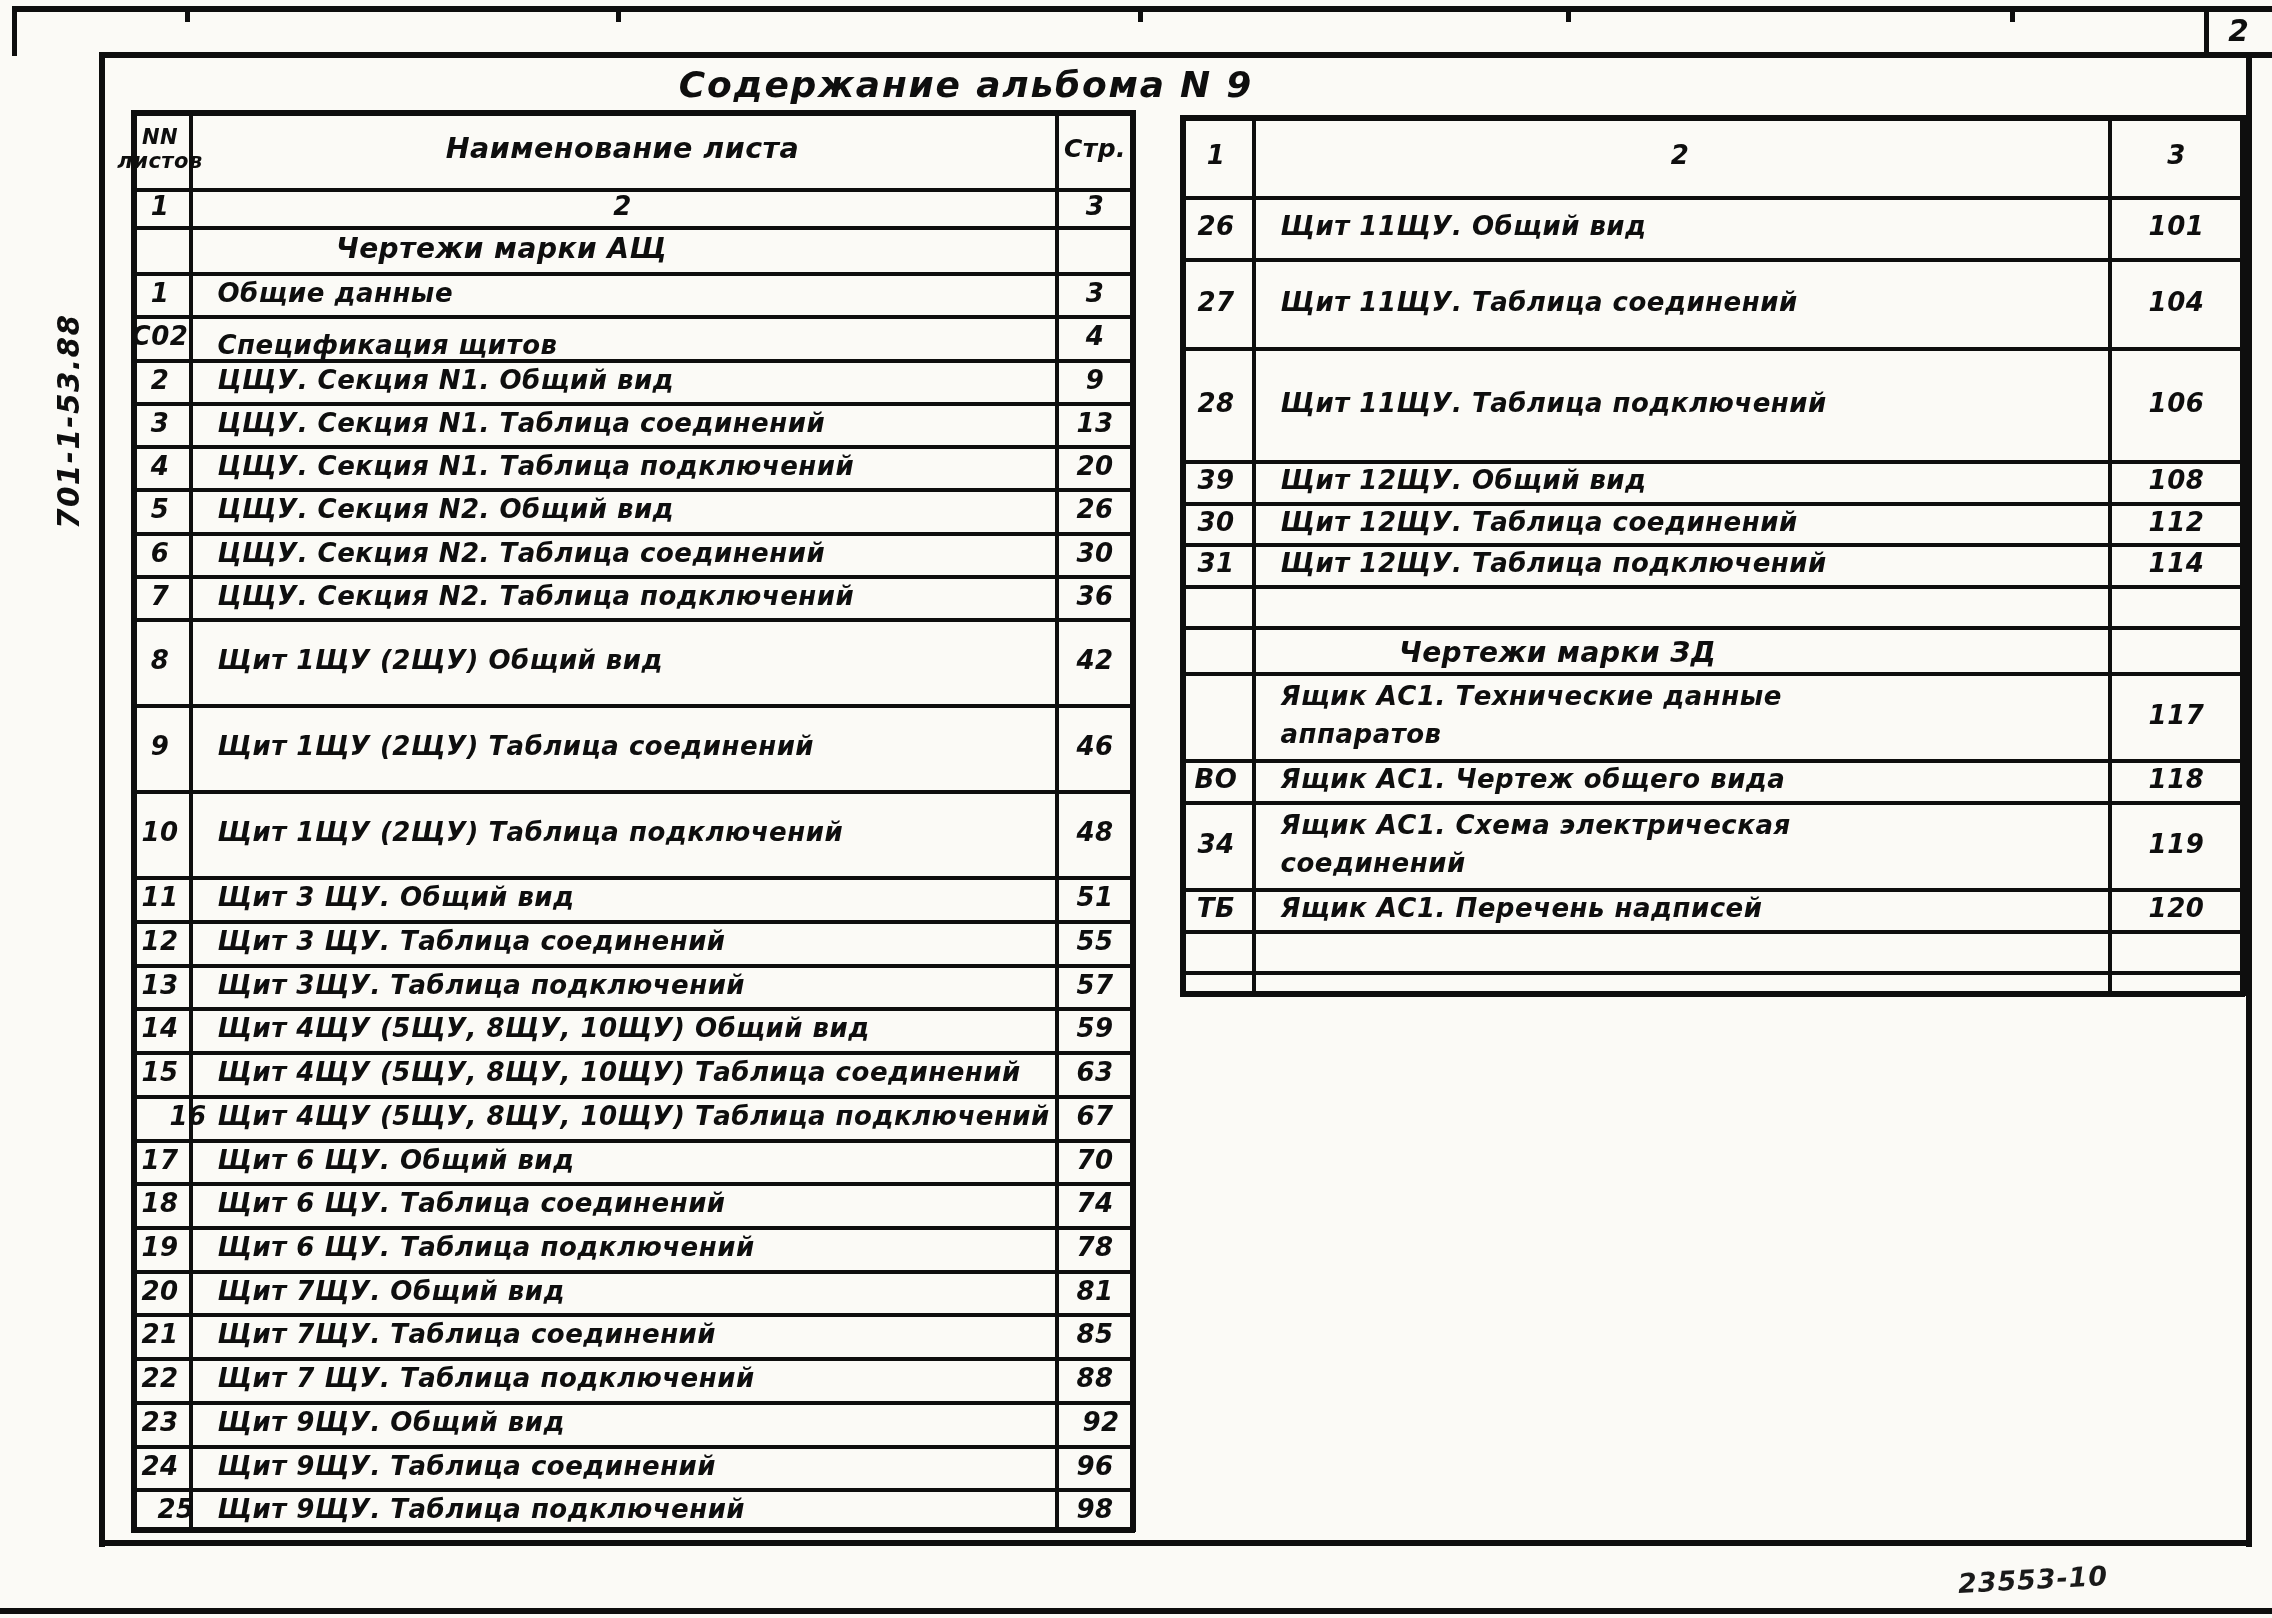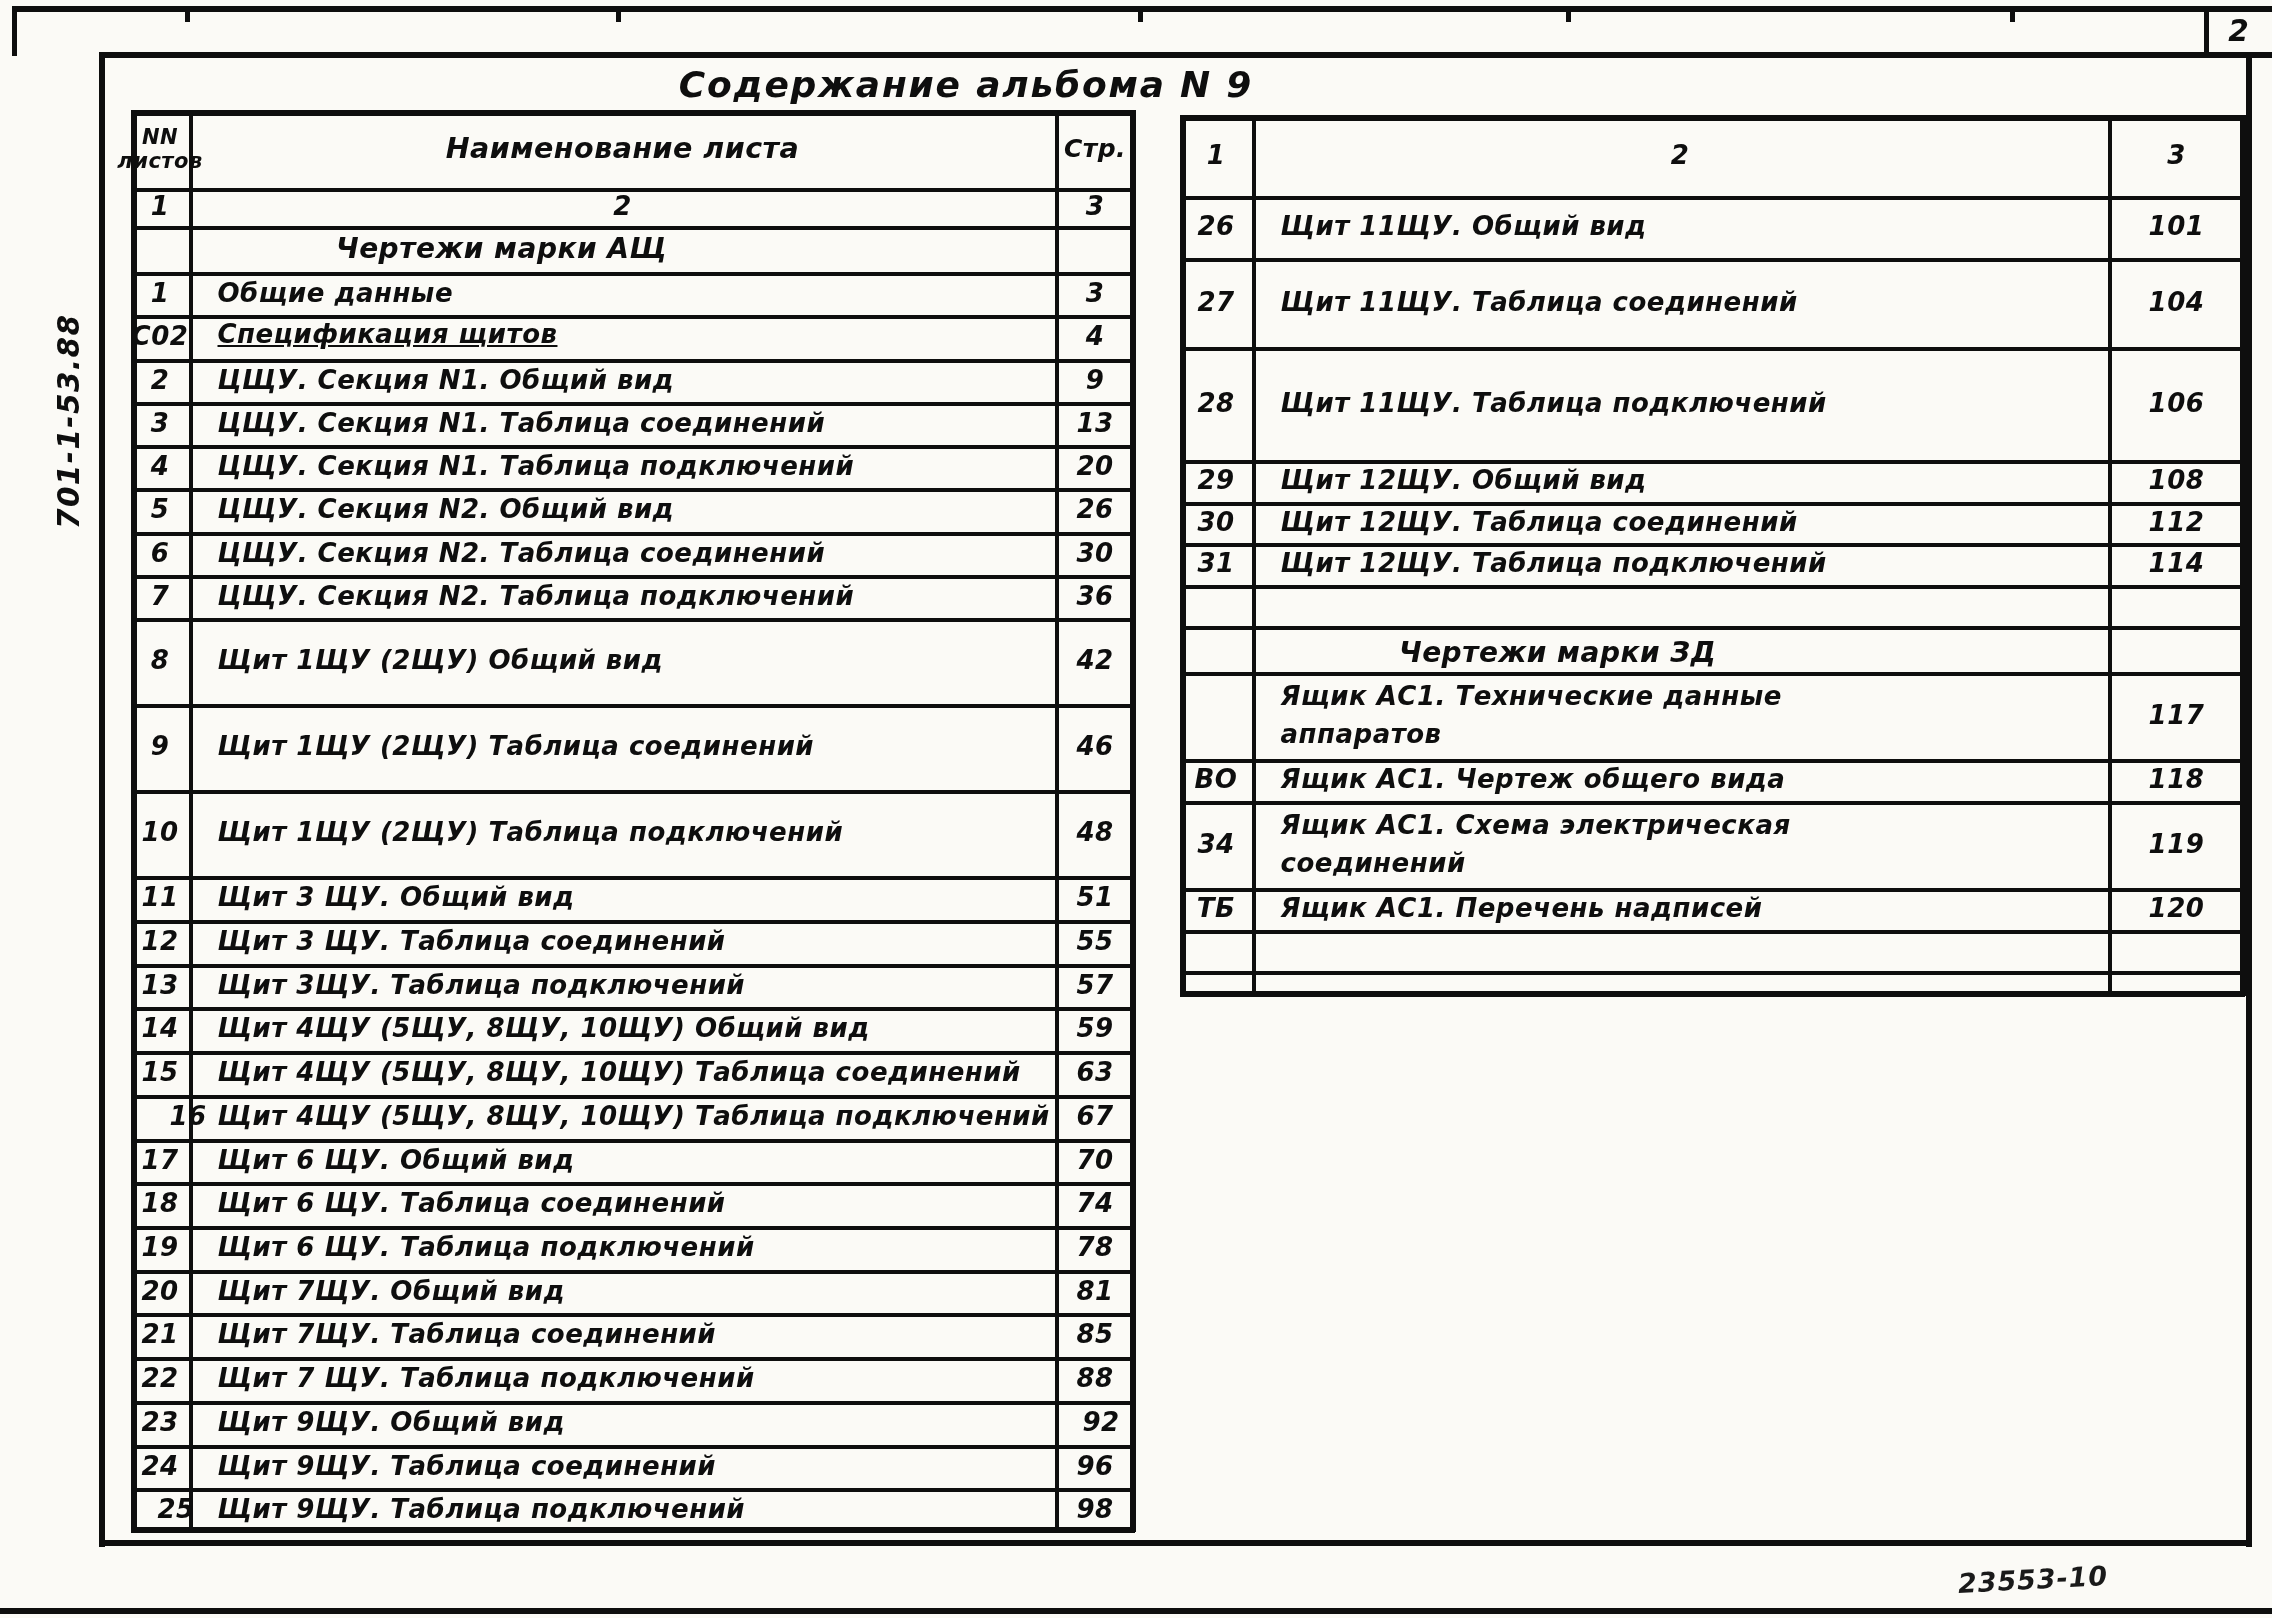--- a/index.html
+++ b/index.html
@@ -87,21 +87,21 @@
       <div class="ln" style="left: 0px; top: 116px; width: 1004px; height: 3.7px;"></div>
       <div class="cell c-center" style="left: 0px; top: 116px; width: 58px; height: 46px;"></div>
       <div class="cell c-section" style="left: 58px; top: 116px; width: 867px; height: 46px;">Чертежи марки АЩ</div>
       <div class="cell c-center" style="left: 924px; top: 116px; width: 80px; height: 46px;"></div>
       <div class="ln" style="left: 0px; top: 162px; width: 1004px; height: 3.7px;"></div>
       <div class="cell c-center" style="left: 0px; top: 162px; width: 58px; height: 43px;">1</div>
       <div class="cell c-name" style="left: 58px; top: 162px; width: 867px; height: 43px;">Общие данные</div>
       <div class="cell c-center" style="left: 924px; top: 162px; width: 80px; height: 43px;">3</div>
       <div class="ln" style="left: 0px; top: 205px; width: 1004px; height: 3.7px;"></div>
       <div class="cell c-center" style="left: 0px; top: 205px; width: 58px; height: 43px;">С02</div>
-      <div class="cell c-name" style="left: 58px; top: 201px; width: 867px; height: 48px; text-decoration: underline;">Спецификация щитов</div>
+      <div class="cell c-name" style="left: 58px; top: 212px; width: 867px; height: 48px;">Спецификация щитов</div>
       <div class="cell c-center" style="left: 924px; top: 205px; width: 80px; height: 43px;">4</div>
       <div class="ln" style="left: 0px; top: 249px; width: 1004px; height: 3.7px;"></div>
       <div class="cell c-center" style="left: 0px; top: 249px; width: 58px; height: 43px;">2</div>
       <div class="cell c-name" style="left: 58px; top: 249px; width: 867px; height: 43px;">ЦЩУ. Секция N1. Общий вид</div>
       <div class="cell c-center" style="left: 924px; top: 249px; width: 80px; height: 43px;">9</div>
       <div class="ln" style="left: 0px; top: 292px; width: 1004px; height: 3.7px;"></div>
       <div class="cell c-center" style="left: 0px; top: 292px; width: 58px; height: 43px;">3</div>
       <div class="cell c-name" style="left: 58px; top: 292px; width: 867px; height: 43px;">ЦЩУ. Секция N1. Таблица соединений</div>
       <div class="cell c-center" style="left: 924px; top: 292px; width: 80px; height: 43px;">13</div>
       <div class="ln" style="left: 0px; top: 335px; width: 1004px; height: 3.7px;"></div>
@@ -209,21 +209,21 @@
       <div class="cell c-center" style="left: 928px; top: 81px; width: 137px; height: 62px;">101</div>
       <div class="ln" style="left: 0px; top: 143px; width: 1065px; height: 3.7px;"></div>
       <div class="cell c-center" style="left: 0px; top: 143px; width: 72px; height: 90px;">27</div>
       <div class="cell c-name" style="left: 72px; top: 143px; width: 856px; height: 90px;">Щит 11ЩУ. Таблица соединений</div>
       <div class="cell c-center" style="left: 928px; top: 143px; width: 137px; height: 90px;">104</div>
       <div class="ln" style="left: 0px; top: 232px; width: 1065px; height: 3.7px;"></div>
       <div class="cell c-center" style="left: 0px; top: 232px; width: 72px; height: 113px;">28</div>
       <div class="cell c-name" style="left: 72px; top: 232px; width: 856px; height: 113px;">Щит 11ЩУ. Таблица подключений</div>
       <div class="cell c-center" style="left: 928px; top: 232px; width: 137px; height: 113px;">106</div>
       <div class="ln" style="left: 0px; top: 345px; width: 1065px; height: 3.7px;"></div>
-      <div class="cell c-center" style="left: 0px; top: 345px; width: 72px; height: 41px;">29</div>
+      <div class="cell c-center" style="left: 0px; top: 345px; width: 72px; height: 41px;">39</div>
       <div class="cell c-name" style="left: 72px; top: 345px; width: 856px; height: 41px;">Щит 12ЩУ. Общий вид</div>
       <div class="cell c-center" style="left: 928px; top: 345px; width: 137px; height: 41px;">108</div>
       <div class="ln" style="left: 0px; top: 387px; width: 1065px; height: 3.7px;"></div>
       <div class="cell c-center" style="left: 0px; top: 387px; width: 72px; height: 41px;">30</div>
       <div class="cell c-name" style="left: 72px; top: 387px; width: 856px; height: 41px;">Щит 12ЩУ. Таблица соединений</div>
       <div class="cell c-center" style="left: 928px; top: 387px; width: 137px; height: 41px;">112</div>
       <div class="ln" style="left: 0px; top: 428px; width: 1065px; height: 3.7px;"></div>
       <div class="cell c-center" style="left: 0px; top: 428px; width: 72px; height: 42px;">31</div>
       <div class="cell c-name" style="left: 72px; top: 428px; width: 856px; height: 42px;">Щит 12ЩУ. Таблица подключений</div>
       <div class="cell c-center" style="left: 928px; top: 428px; width: 137px; height: 42px;">114</div>

